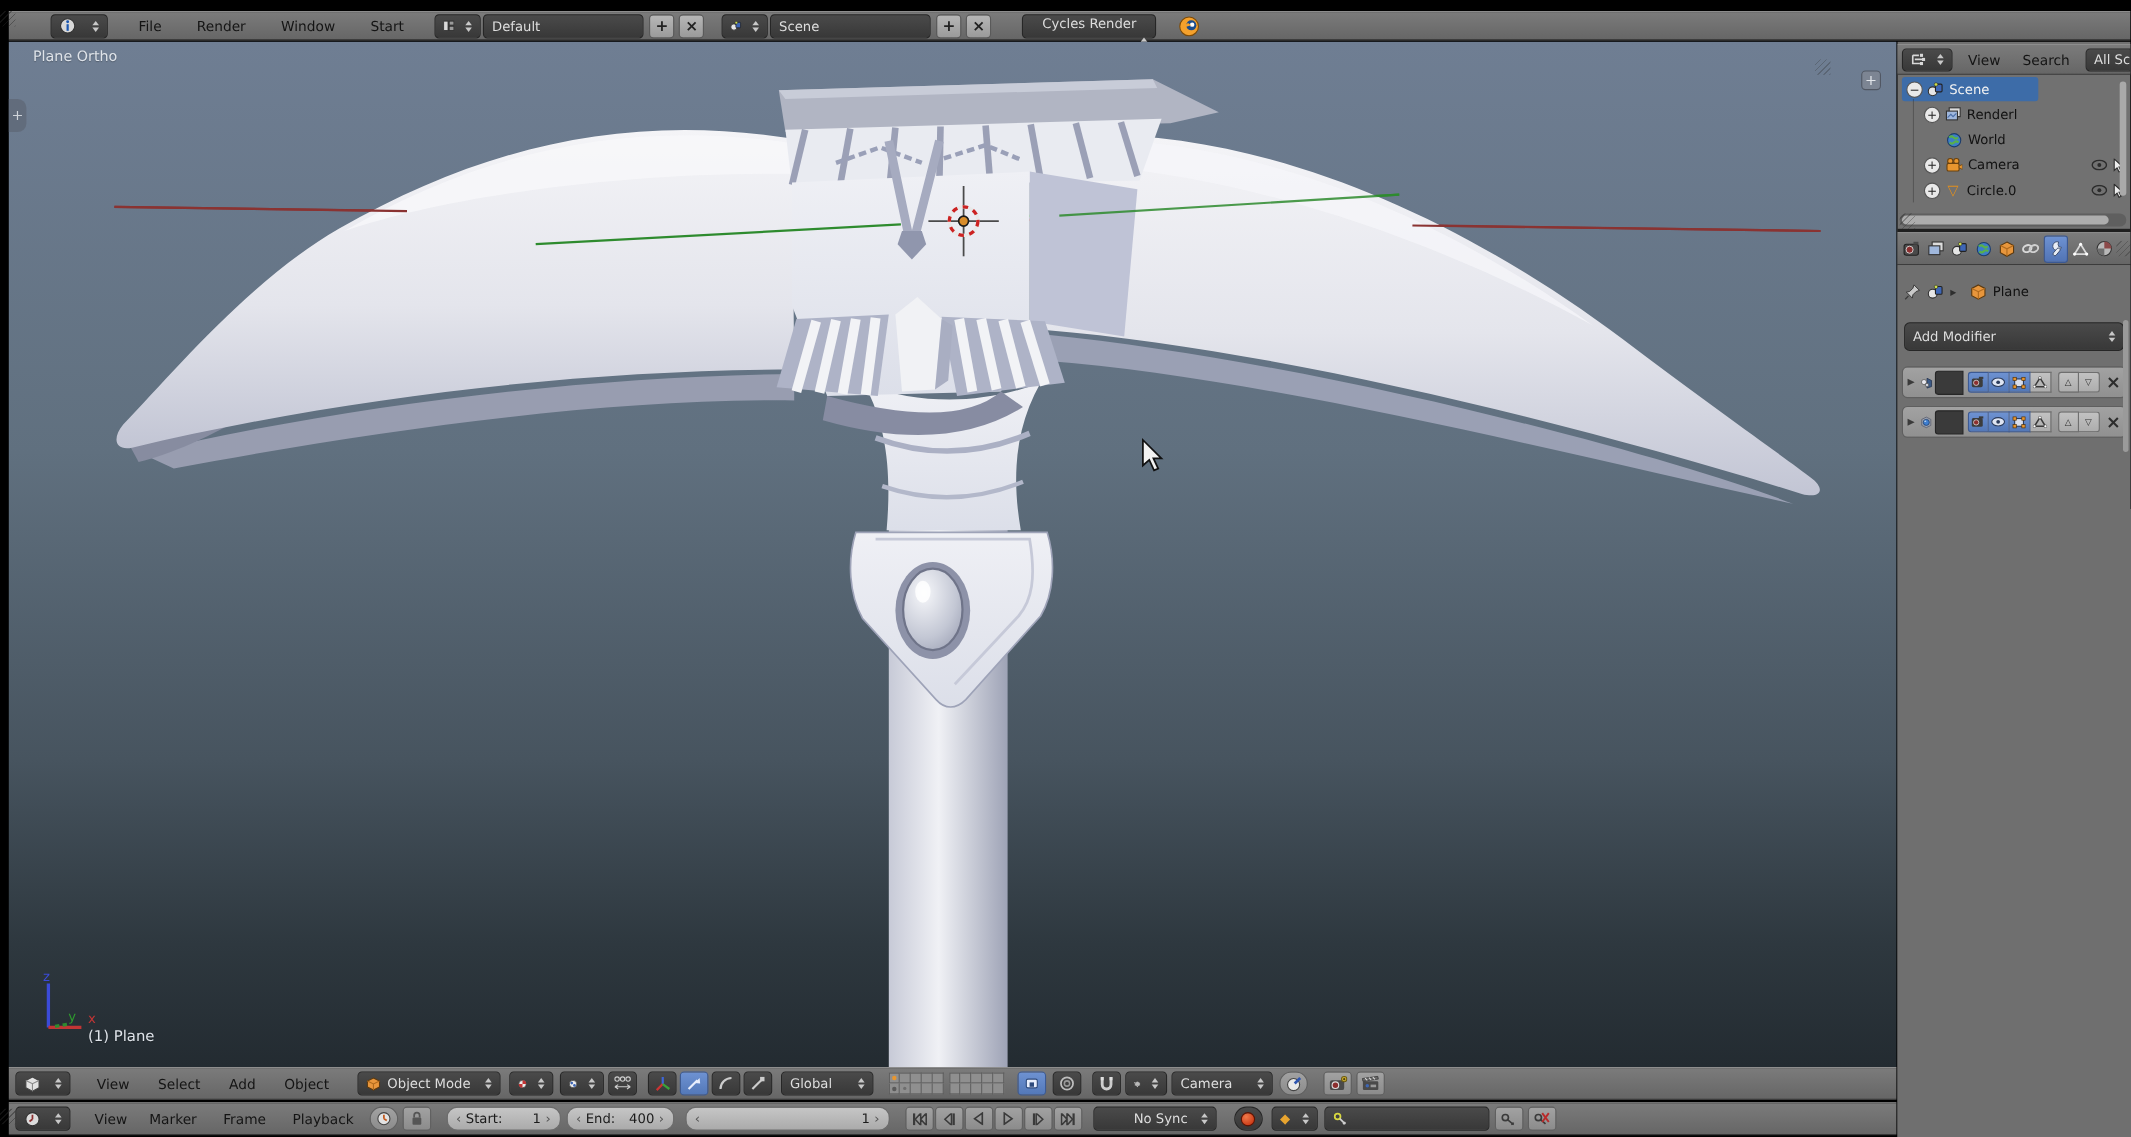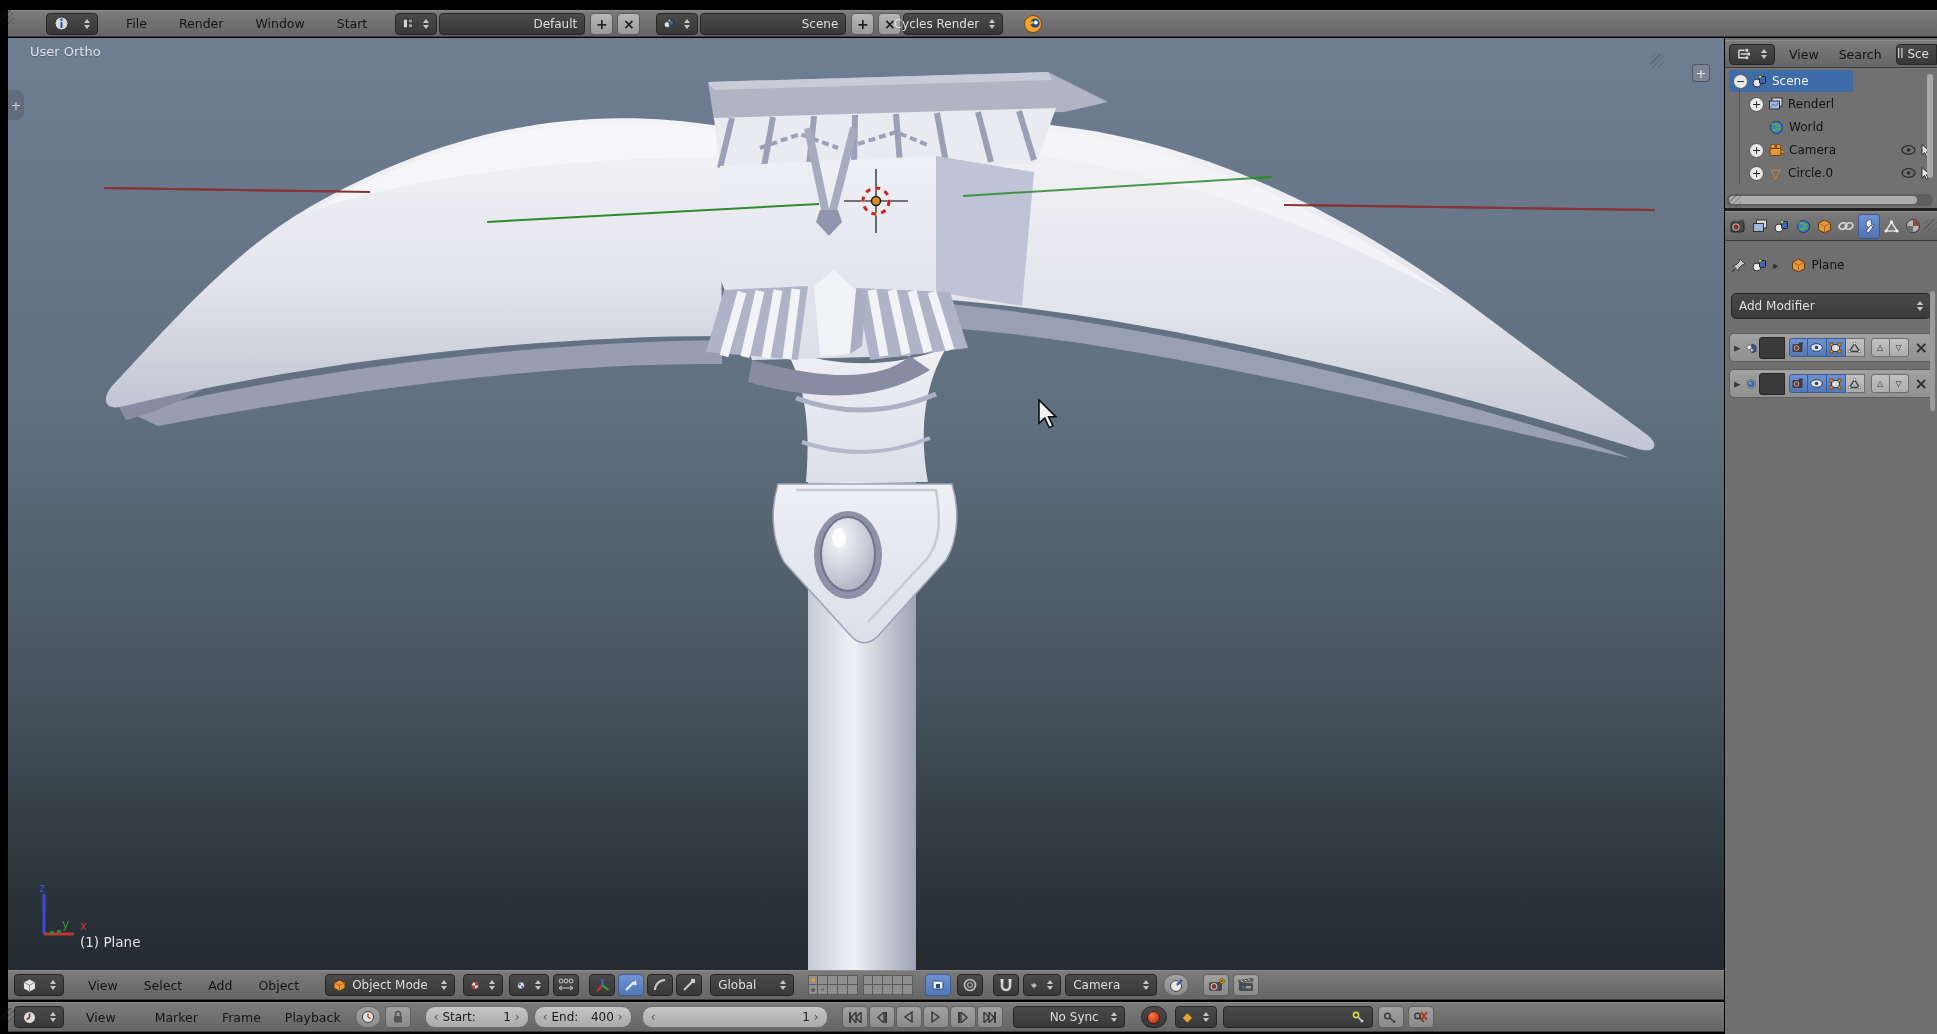--- a/index.html
+++ b/index.html
@@ -6,21 +6,21 @@
   #root{position:relative;width:1937px;height:1034px;background:#000;
         font-family:"DejaVu Sans","Liberation Sans",sans-serif;overflow:hidden;
         -webkit-font-smoothing:antialiased;}
   .abs{position:absolute;}
   
   .bar{background:linear-gradient(#7b7b7b,#666);display:flex;align-items:center;
        box-sizing:border-box;border-top:1px solid #8d8d8d;border-bottom:1px solid #3c3c3c;}
   .menu{color:#141414;font-size:12.5px;cursor:default;padding:0 4px;white-space:nowrap;}
   .dd{background:linear-gradient(#4a4a4a,#383838);border:1px solid #262626;border-radius:4px;
       height:22px;display:inline-flex;align-items:center;padding:0 7px;color:#dedede;
-      font-size:12px;gap:6px;box-sizing:border-box;white-space:nowrap;justify-content:flex-end;}
+      font-size:12px;gap:6px;box-sizing:border-box;white-space:nowrap;}
   .ud{display:flex;flex-direction:column;gap:2px;margin-left:auto;padding-left:4px;}
   .ud i{display:block;width:0;height:0;border-left:3.5px solid transparent;border-right:3.5px solid transparent;}
   .ud .u{border-bottom:4px solid #c8c8c8;}
   .ud .d{border-top:4px solid #c8c8c8;}
   .rbtn{width:23px;height:22px;border-radius:4px;background:linear-gradient(#b7b7b7,#9a9a9a);
         border:1px solid #5a5a5a;color:#222;display:inline-flex;align-items:center;justify-content:center;
         font-size:14px;font-weight:bold;box-sizing:border-box;}
   .lb{background:linear-gradient(#c6c6c6,#aaa);border:1px solid #6c6c6c;border-radius:10px;height:22px;
       display:inline-flex;align-items:center;color:#1b1b1b;font-size:12px;padding:0 8px;box-sizing:border-box;
       gap:4px;white-space:nowrap;}
@@ -103,21 +103,21 @@
           <i class="u"></i>
           <i class="d"></i>
         </span>
     </span>
     <span class="dd" style="width:146px;">
       <span>Scene</span>
     </span>
     <span class="rbtn" style="margin-left:3px;">+</span>
     <span class="rbtn" style="margin-left:2px;">×</span>
 
-    <span class="dd" style="width:100px;">
+    <span class="dd" style="margin-left:26px;width:122px;flex-direction:column;">
       <span>Cycles Render</span>
       <span class="ud">
           <i class="u"></i>
           <i class="d"></i>
         </span>
     </span>
 
     <svg width="20" height="20" viewBox="0 0 20 20" style="margin-left:18px;">
       <circle cx="10" cy="10" r="8.5" fill="#f5a12c" stroke="#7c4a08"></circle>
       <circle cx="12" cy="9" r="4.6" fill="#1b4c8c"></circle>
@@ -234,21 +234,21 @@
         <circle cx="868" cy="163" r="13" fill="none" stroke="#e8e8e8" stroke-width="3"></circle>
         <circle cx="868" cy="163" r="13" fill="none" stroke="#cc2222" stroke-width="3" stroke-dasharray="5 5"></circle>
         <circle cx="868" cy="163" r="4.5" fill="#d98d2b" stroke="#1c1c1c" stroke-width="1.5"></circle>
       </g>
 
       <g transform="translate(1031,362) scale(1.45)">
         <path d="M0,0 L0,16 L4,12.5 L7,19 L9.6,17.9 L6.6,11.5 L11.6,11.5 Z" fill="#f2f2f2" stroke="#111" stroke-width="1.1"></path>
       </g>
     </svg>
 
-    <span class="vplabel abs" style="left:22px;top:6px;">User Ortho</span>
+    <span class="vplabel abs" style="left:22px;top:6px;">Plane Ortho</span>
 
     <div class="abs" style="left:0;top:52px;width:16px;height:30px;background:rgba(96,106,122,.9);
                 border-radius:0 8px 8px 0;color:#cfd4da;font-size:13px;display:flex;align-items:center;justify-content:center;">
       <span>+</span>
     </div>
 
     <div class="abs" style="left:1684px;top:26px;width:18px;height:18px;background:rgba(125,134,148,.95);
                 border:1px solid rgba(70,76,88,.8);border-radius:4px;color:#e3e6ea;font-size:13px;
                 display:flex;align-items:center;justify-content:center;box-sizing:border-box;">
       <span>+</span>
@@ -459,21 +459,21 @@
       <svg width="15" height="15" viewBox="0 0 15 15">
         <circle cx="7.5" cy="7.5" r="6" fill="#dcdcdc" stroke="#333"></circle>
         <path d="M7.5,7.5 L7.5,3.5 M7.5,7.5 L4.8,9.5" stroke="#8c2f2f" stroke-width="1.6"></path>
       </svg>
       <span class="ud">
           <i class="u"></i>
           <i class="d"></i>
         </span>
     </span>
     <span class="menu" style="margin-left:16px;">View</span>
-    <span class="menu" style="margin-left:29px;">Marker</span>
+    <span class="menu" style="margin-left:10px;">Marker</span>
     <span class="menu" style="margin-left:14px;">Frame</span>
     <span class="menu" style="margin-left:14px;">Playback</span>
 
     <span class="it off" style="margin-left:8px;border-radius:11px;">
       <svg width="14" height="14" viewBox="0 0 14 14">
         <circle cx="7" cy="7" r="5.5" fill="#e2e2e2" stroke="#444"></circle>
         <path d="M7,7 L7,3.4 M7,7 L9.6,8.6" stroke="#c25a1f" stroke-width="1.6"></path>
       </svg>
     </span>
     <span class="it off" style="margin-left:2px;">

